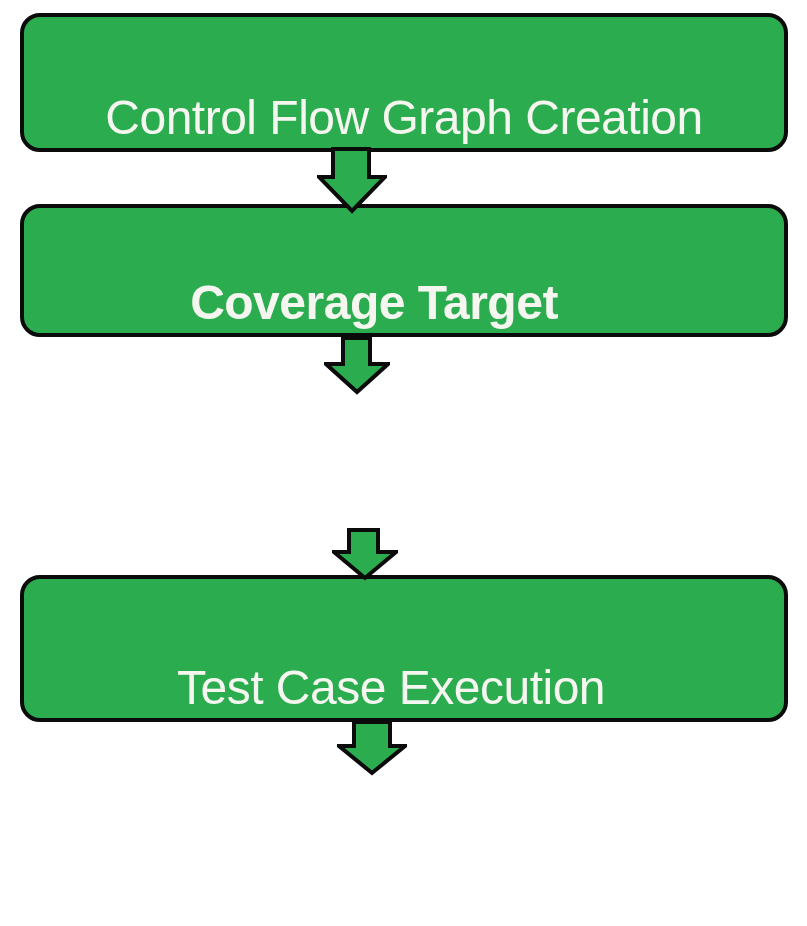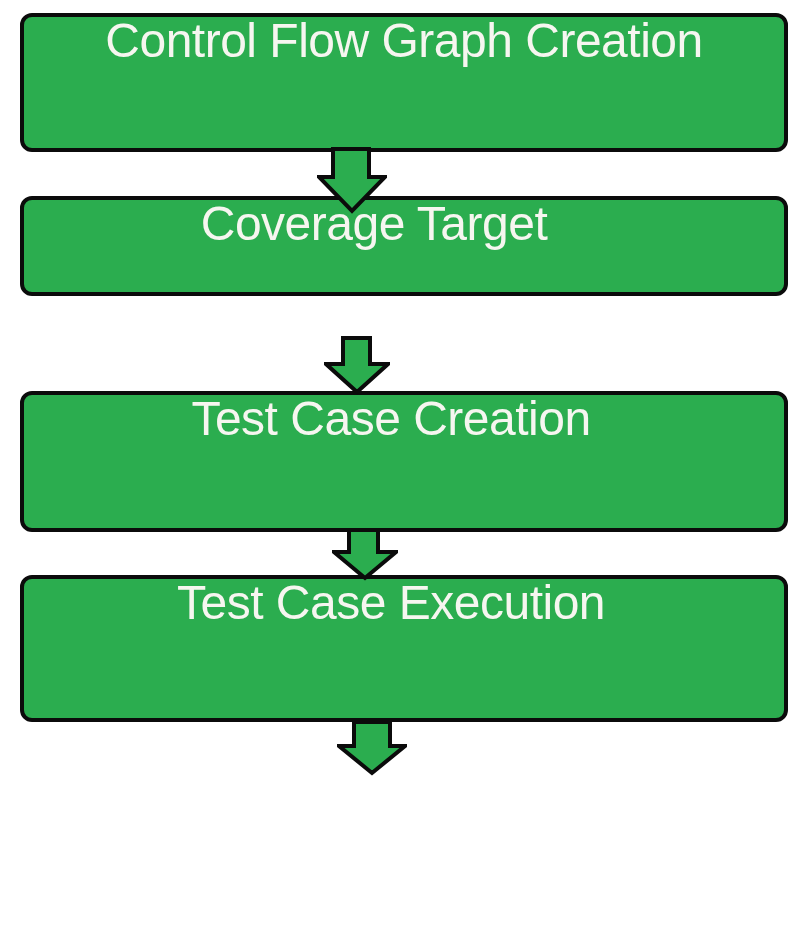--- a/index.html
+++ b/index.html
@@ -17,35 +17,35 @@
     background: var(--bg);
     font-family: "Liberation Sans", sans-serif;
     overflow: hidden;
   }
   .flow-box {
     position: absolute;
     left: 20px;
     width: 768px;
     background: var(--green);
     border: 4px solid var(--border);
-    border-radius: 12px;
+    border-radius: 20px;
     display: flex;
-    align-items: flex-start;
+    align-items: flex-end;
     justify-content: center;
   }
   .flow-box .label {
     color: var(--text);
     font-size: 48px;
     letter-spacing: -0.5px;
     white-space: nowrap;
     line-height: 1;
     padding-bottom: 6px;
   }
   .box-1 { top: 13px;  height: 139px; }
-  .box-2 { top: 196px; height: 100px; }
+  .box-2 { top: 204px; height: 133px; font-weight: bold; }
   .box-3 { top: 391px; height: 141px; }
   .box-4 { top: 575px; height: 147px; }
   .box-5 { top: 772px; height: 138px; }
   .shift-30 { padding-right: 60px; }
   .shift-13 { padding-right: 26px; }
   .arrow {
     position: absolute;
     display: block;
   }
   .arrow polygon {
@@ -65,23 +65,20 @@
 <div class="canvas">
 
   <div class="flow-box box-1">
     <span class="label">Control Flow Graph Creation</span>
   </div>
 
   <div class="flow-box box-2">
     <span class="label shift-30">Coverage Target</span>
   </div>
 
-  <div class="flow-box box-3">
-    <span class="label shift-13">Test Case Creation</span>
-  </div>
 
   <div class="flow-box box-4">
     <span class="label shift-13">Test Case Execution</span>
   </div>
 
 
   <svg class="arrow arrow-1" width="70" height="67" viewBox="0 0 70 67" aria-hidden="true">
     <polygon points="16,2 52,2 52,30 68,30 35,64 2,30 16,30"></polygon>
   </svg>
 

